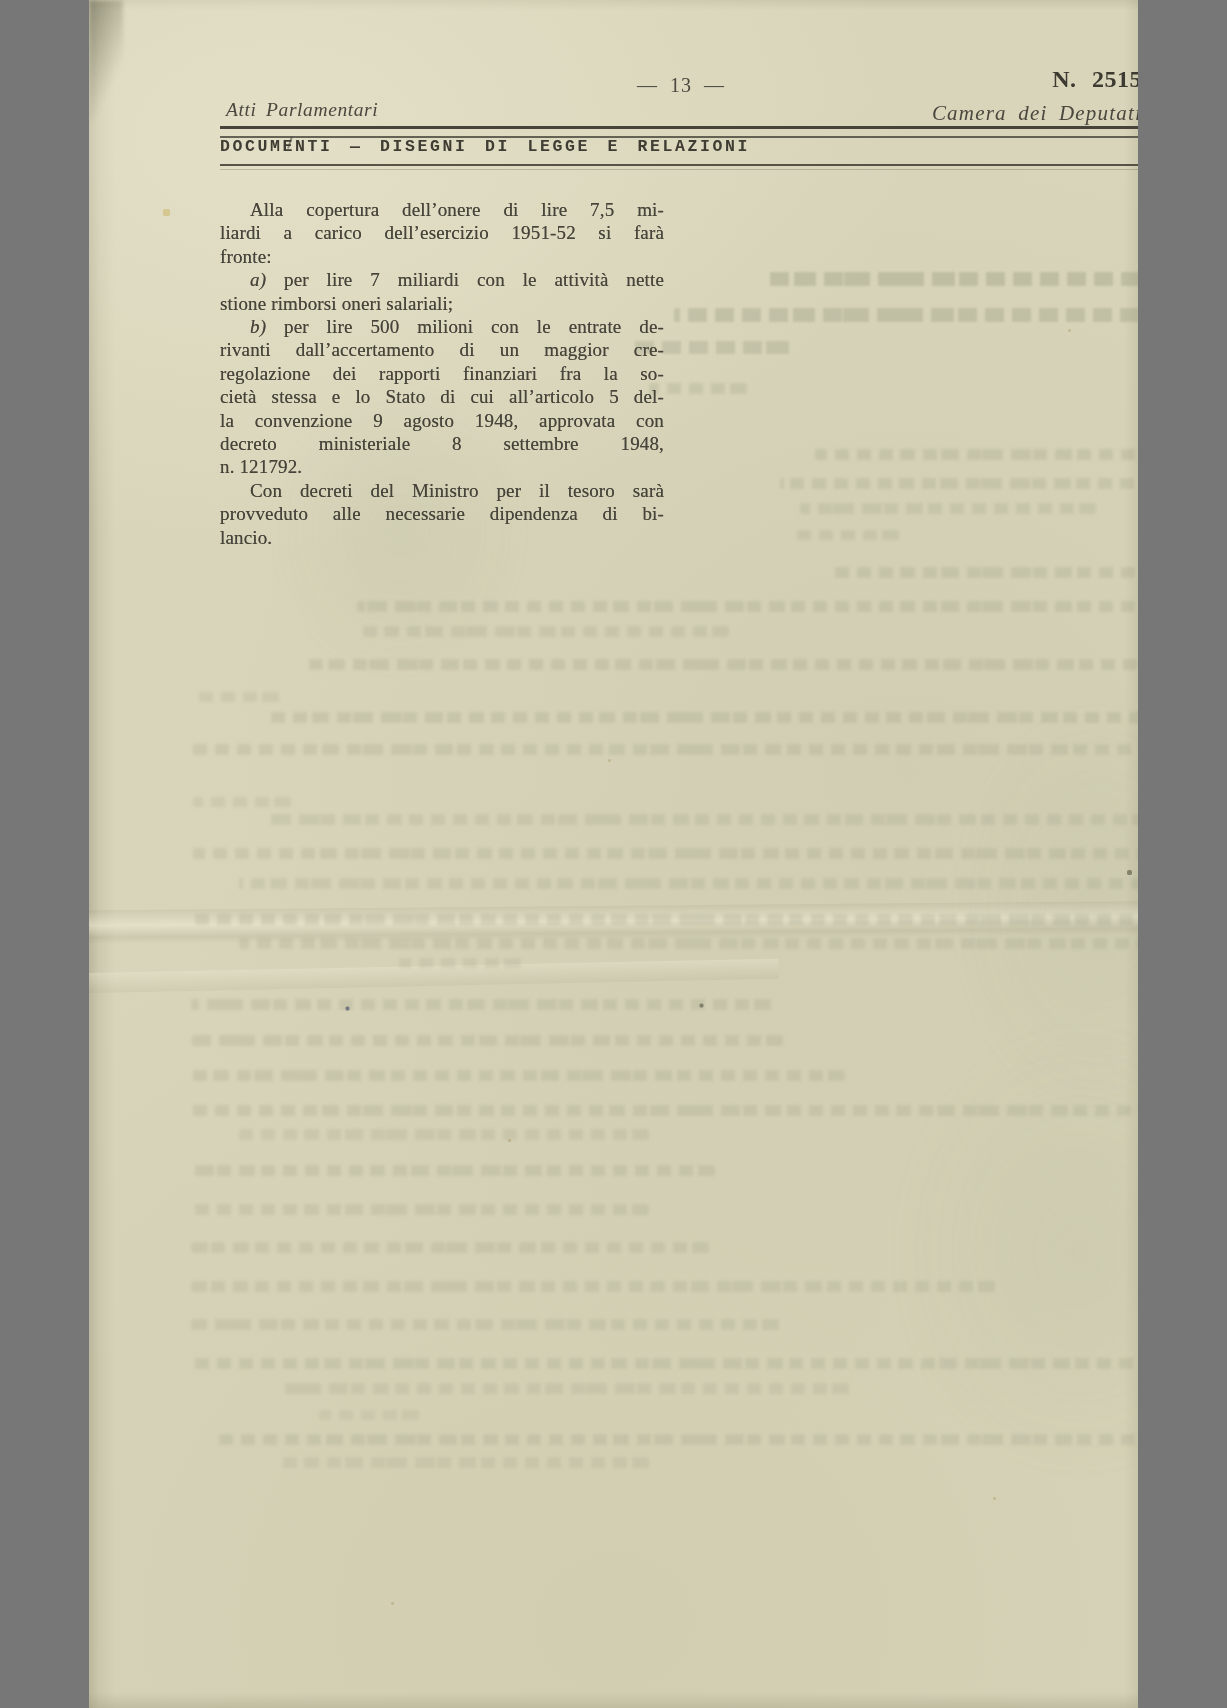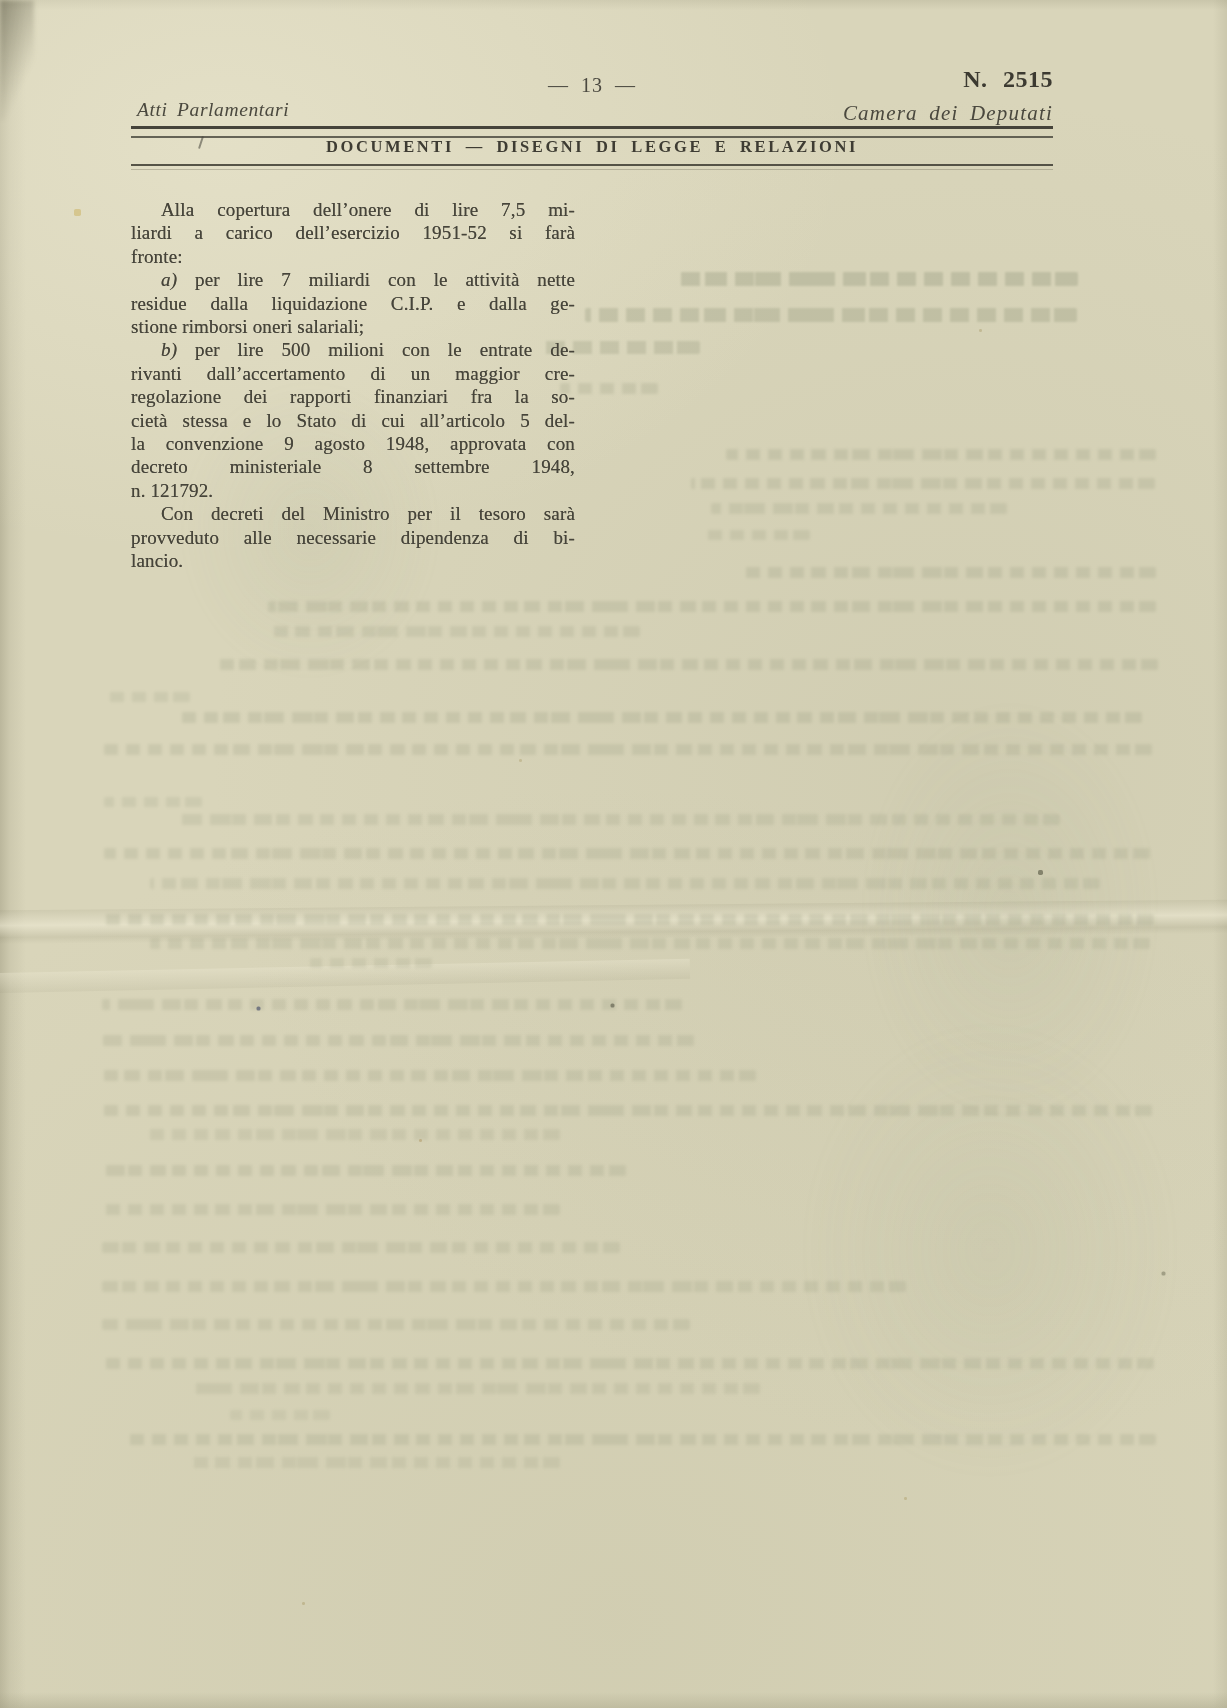--- a/index.html
+++ b/index.html
@@ -1,18 +1,18 @@
 <!DOCTYPE html>
 <html style="--paper: #d9d5ba; --ink: #46443a; --rule: #45433a; --bleed: #7d8468;"><head>
 <meta charset="utf-8">
 <style>
   html,body{margin:0;padding:0;background:#777;}
   .page{
     position:relative;
-    width:1227px;height:1708px;
+    width:1049px;height:1708px;
     margin:0 auto;
     overflow:hidden;
     background:
       radial-gradient(900px 600px at 18% 8%, rgba(236,232,209,.55), rgba(236,232,209,0) 70%),
       radial-gradient(1000px 900px at 78% 45%, rgba(176,174,146,.20), rgba(176,174,146,0) 75%),
       radial-gradient(1400px 1200px at 50% 95%, rgba(186,183,152,.25), rgba(186,183,152,0) 70%),
       linear-gradient(90deg, rgba(150,146,120,.45) 0px, rgba(150,146,120,.18) 10px, rgba(150,146,120,0) 26px),
       linear-gradient(270deg, rgba(150,146,120,.20) 0px, rgba(150,146,120,0) 14px),
       linear-gradient(0deg, rgba(130,127,100,.28) 0px, rgba(130,127,100,0) 16px),
       linear-gradient(180deg, rgba(130,127,100,.18) 0px, rgba(130,127,100,0) 10px),
@@ -39,22 +39,22 @@
     position:absolute;left:131px;top:101px;width:922px;text-align:right;
     font-style:italic;font-size:21px;letter-spacing:1.2px;word-spacing:5px;color:#4a483e;
   }
   .rule-double{
     position:absolute;left:131px;top:126px;width:922px;height:7px;
     border-top:3px solid var(--rule,#45433a);
     border-bottom:2px solid rgba(69,67,58,.8);
   }
   .banner{
     position:absolute;left:131px;top:137px;width:922px;
-    text-align:center;font-size:16.5px;font-weight:bold;
-    letter-spacing:2.6px;word-spacing:5px;color:#3e3c33;
+    text-align:left;font-size:16.5px;font-weight:bold;
+    letter-spacing:2.6px;word-spacing:5px;color:#3e3c33;font-family:Liberation Mono, monospace;
   }
   .rule-thin{
     position:absolute;left:131px;top:164px;width:922px;height:3px;
     border-top:2px solid rgba(62,60,50,.85);
     border-bottom:1px solid rgba(90,87,72,.30);
   }
   .ink-mark{
     position:absolute;left:200px;top:136px;width:2px;height:13px;
     background:rgba(70,68,58,.55);transform:rotate(18deg);border-radius:1px;
   }
@@ -183,21 +183,20 @@
   <div class="rule-double"></div>
   <div class="banner">DOCUMENTI — DISEGNI DI LEGGE E RELAZIONI</div>
   <div class="rule-thin"></div>
   <div class="ink-mark"></div>
 
   <main class="body-col" id="body-col">
       <div class="ln ind">Alla copertura dell’onere di lire 7,5 mi-</div>
       <div class="ln">liardi a carico dell’esercizio 1951-52 si farà</div>
       <div class="ln noj">fronte:</div>
       <div class="ln ind"><i>a)</i> per lire 7 miliardi con le attività nette</div>
-      <div class="ln">residue dalla liquidazione C.I.P. e dalla ge-</div>
       <div class="ln noj">stione rimborsi oneri salariali;</div>
       <div class="ln ind"><i>b)</i> per lire 500 milioni con le entrate de-</div>
       <div class="ln">rivanti dall’accertamento di un maggior cre-</div>
       <div class="ln">regolazione dei rapporti finanziari fra la so-</div>
       <div class="ln">cietà stessa e lo Stato di cui all’articolo 5 del-</div>
       <div class="ln">la convenzione 9 agosto 1948, approvata con</div>
       <div class="ln">decreto ministeriale 8 settembre 1948,</div>
       <div class="ln noj">n. 121792.</div>
       <div class="ln ind">Con decreti del Ministro per il tesoro sarà</div>
       <div class="ln">provveduto alle necessarie dipendenza di bi-</div>

